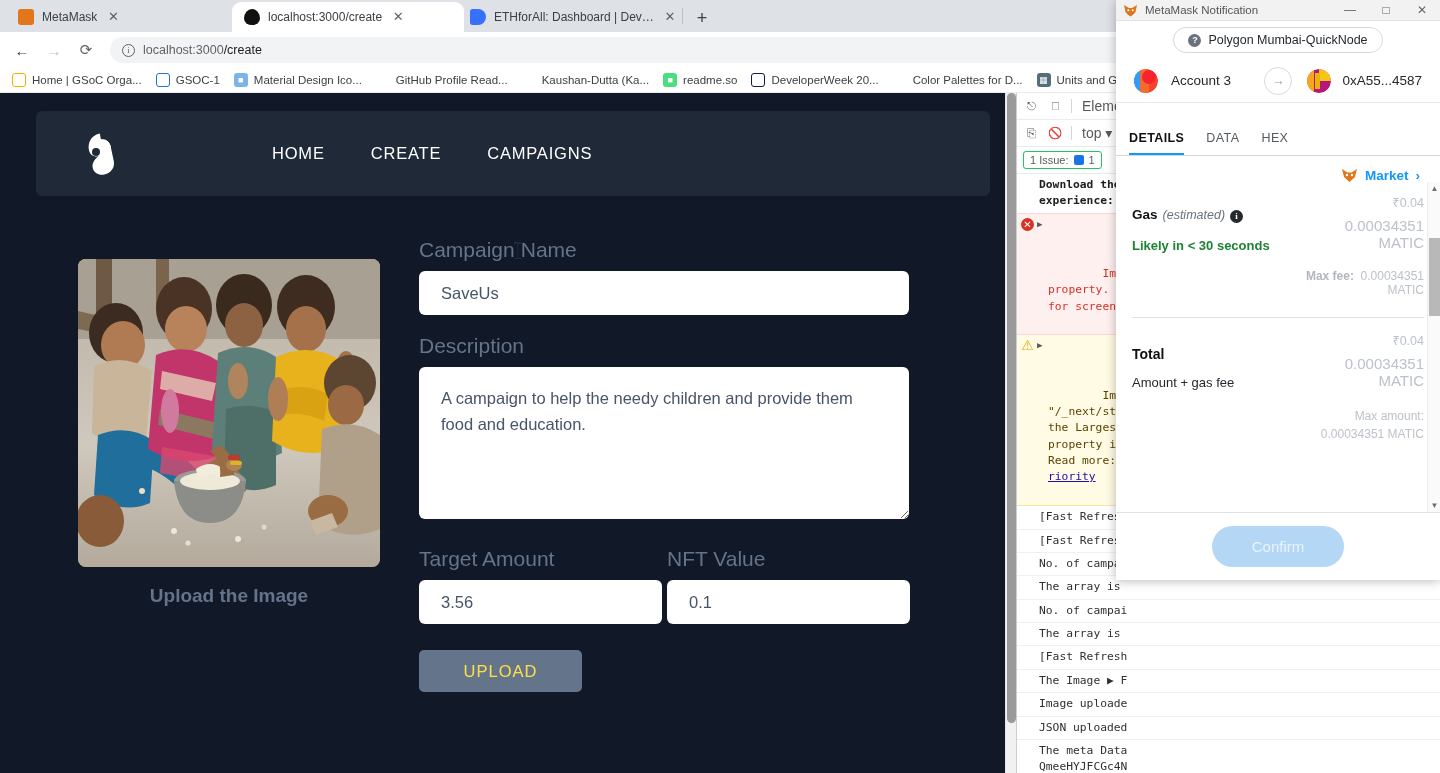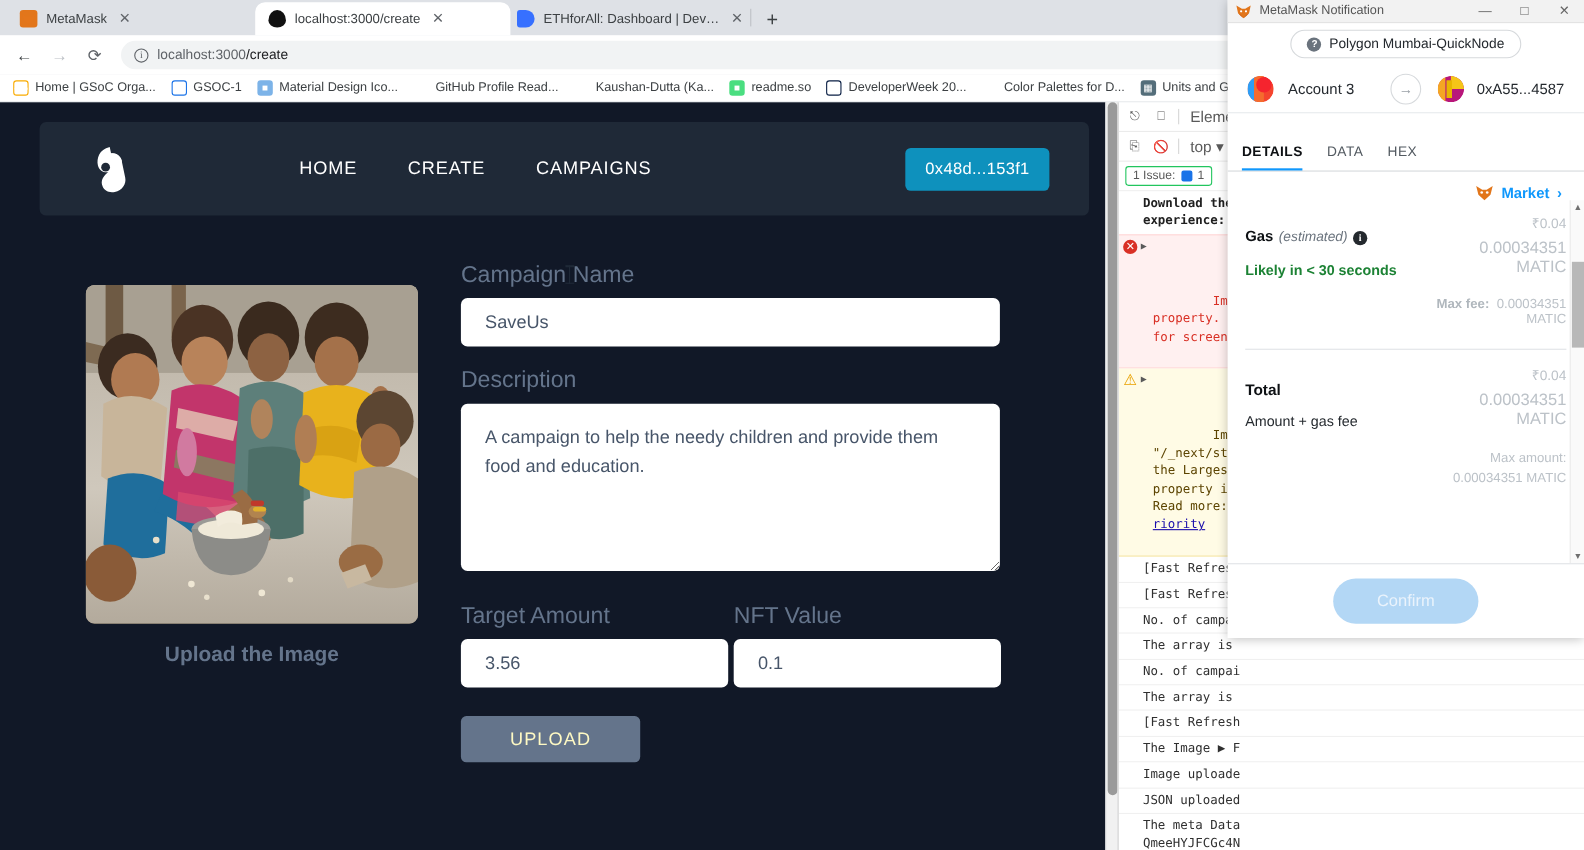--- a/index.html
+++ b/index.html
@@ -174,21 +174,21 @@
     width: 490px; height: 152px; border: none; border-radius: 6px;
     background: #ffffff; color: #475569; font-size: 16.5px;
     padding: 18px 22px; line-height: 1.6; resize: vertical;
     font-family: "Liberation Sans", sans-serif; outline: none;
   }
   .row2 { display: flex; gap: 5px; margin-top: 24px; }
   .col-half { width: 245px; }
   .col-half .text-input { width: 243px; }
   .upload-btn {
     margin-top: 26px; width: 163px; height: 42px; border: none; border-radius: 5px;
-    background: #64748b; color: #fef9c3; font-size: 16.5px; letter-spacing: 1px;
+    background: #64748b; color: #fde047; font-size: 16.5px; letter-spacing: 1px;
     font-family: "Liberation Sans", sans-serif;
   }
 
   
   .page-scroll {
     position: absolute; left: 1005px; top: 93px; width: 11px; height: 680px;
     background: #f1f1f1; border-left: 1px solid #e6e6e6;
   }
   .page-scroll .thumb {
     position: absolute; left: 1px; top: 0px; width: 9px; height: 630px;
@@ -452,21 +452,20 @@
           <path d="M30 6 C20 6 16 14 16 20 C16 26 21 28 24 28 C20 30 16 33 16 38 C16 44 21 47 26 47 C33 47 38 42 38 36 L38 22 C38 16 35 12 30 12 Z" fill="#ffffff" transform="rotate(-12 26 26)"></path>
           <path d="M24 12 C30 10 36 13 37 19 L31 20 C30 17 27 16 24 17 Z" fill="#ffffff"></path>
           <circle cx="22" cy="24" r="4" fill="#1f2937"></circle>
         </svg>
       </div>
       <div class="nav-links">
         <a class="nav-link">HOME</a>
         <a class="nav-link">CREATE</a>
         <a class="nav-link">CAMPAIGNS</a>
       </div>
-      <button class="wallet-btn">0x48d...153f1</button>
     </div>
 
     <div class="image-col">
       <div class="preview">
         <svg viewBox="0 0 302 308" xmlns="http://www.w3.org/2000/svg" preserveAspectRatio="none">
           <defs>
             <linearGradient id="ground" x1="0" y1="0" x2="0" y2="1">
               <stop offset="0%" stop-color="#b9b0a2"></stop>
                 <stop offset="60%" stop-color="#cfc8bc"></stop>
                 <stop offset="100%" stop-color="#b3aa9c"></stop>

